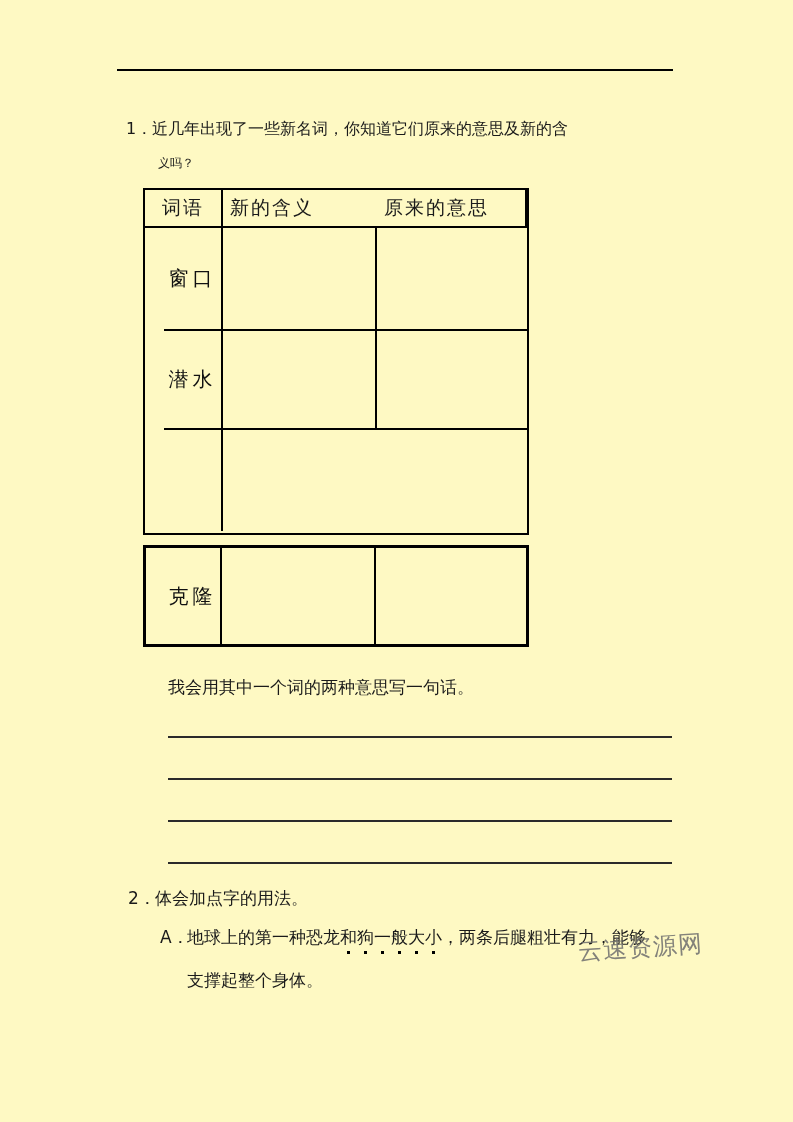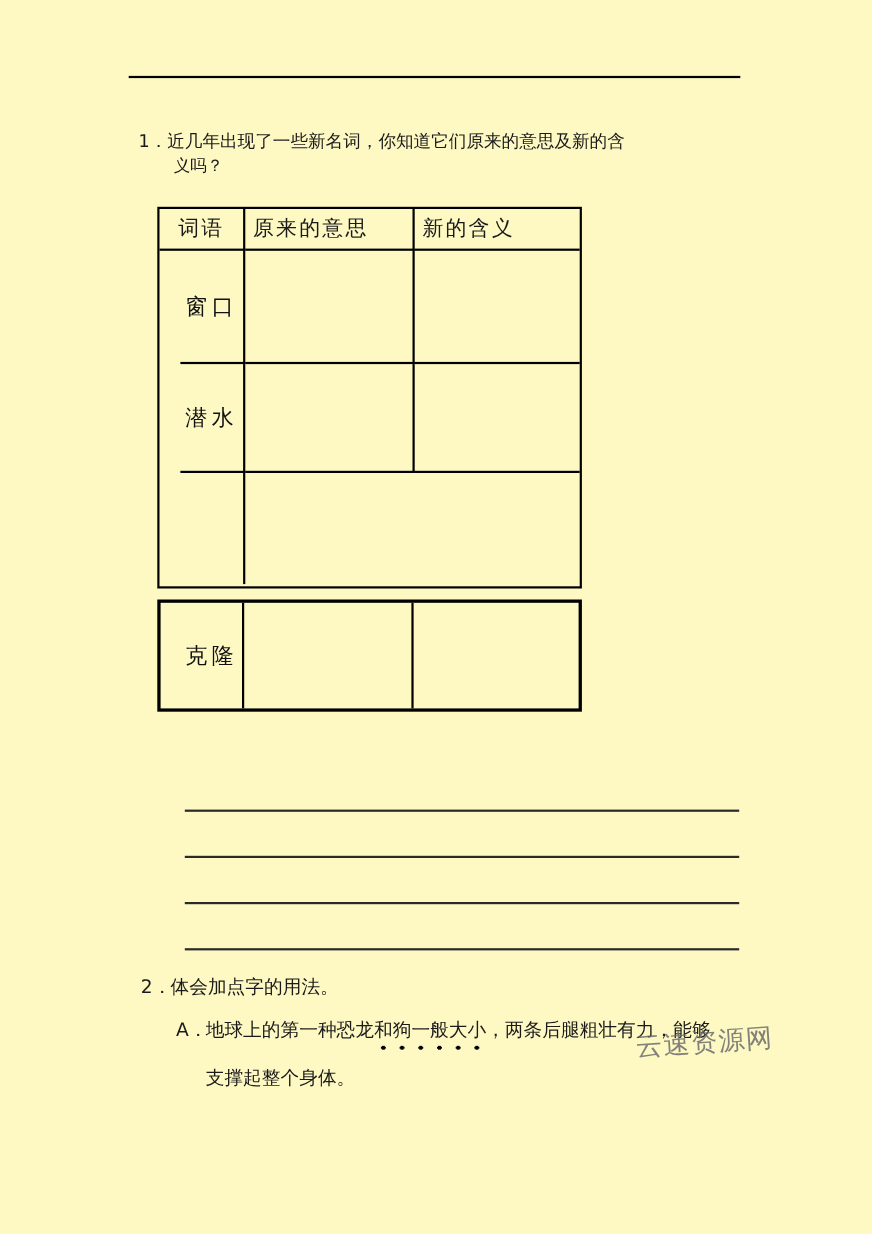--- a/index.html
+++ b/index.html
@@ -15,21 +15,21 @@
   }
   .abs { position:absolute; }
 
   .top-rule {
     left:117px; top:69px; width:556px; height:2px;
     background:#000;
   }
 
   .q1-line1 { left:126px; top:118px; font-size:16px; line-height:22px; white-space:nowrap; }
   .q1-num   { display:inline-block; width:26px; }
-  .q1-line2 { left:158px; top:139px; font-size:15px; line-height:22px; }
+  .q1-line2 { left:158px; top:152px; font-size:12px; line-height:22px; }
 
   
   .vocab-table {
     left:143px; top:188px; width:386px; height:347px;
     display:grid;
     grid-template-columns:78px 154px 150px;
     grid-template-rows:38px 103px 99px 101px;
     border:2px solid #000;
   }
   .cell {
@@ -101,41 +101,42 @@
 
   <div class="abs top-rule"></div>
 
   <div class="abs q1-line1">
     <span class="q1-num">1．</span><span>近几年出现了一些新名词，你知道它们原来的意思及新的含</span>
   </div>
   <div class="abs q1-line2">义吗？</div>
 
   <div class="abs vocab-table">
     <div class="cell th c1">词语</div>
+    <div class="cell th last-col">新的含义</div>
     <div class="cell th">原来的意思</div>
-    <div class="cell th last-col">新的含义</div>
 
     <div class="cell word-cell">窗口</div>
     <div class="cell"></div>
     <div class="cell last-col"></div>
 
     <div class="cell word-cell">潜水</div>
     <div class="cell"></div>
     <div class="cell last-col"></div>
 
     <div class="cell last-row"></div>
     <div class="cell last-col last-row"></div>
   </div>
 
   <div class="abs clone-box">
     <div class="cell word-cell">克隆</div>
     <div class="cell"></div>
     <div class="cell last-col"></div>
   </div>
 
+  <div class="abs prompt-line">我会用其中一个词的两种意思写一句话。</div>
 
   <div class="abs answer-line al-1"></div>
   <div class="abs answer-line al-2"></div>
   <div class="abs answer-line al-3"></div>
   <div class="abs answer-line al-4"></div>
 
   <div class="abs q2-line">
     <span class="q2-num">2．</span><span>体会加点字的用法。</span>
   </div>
 

